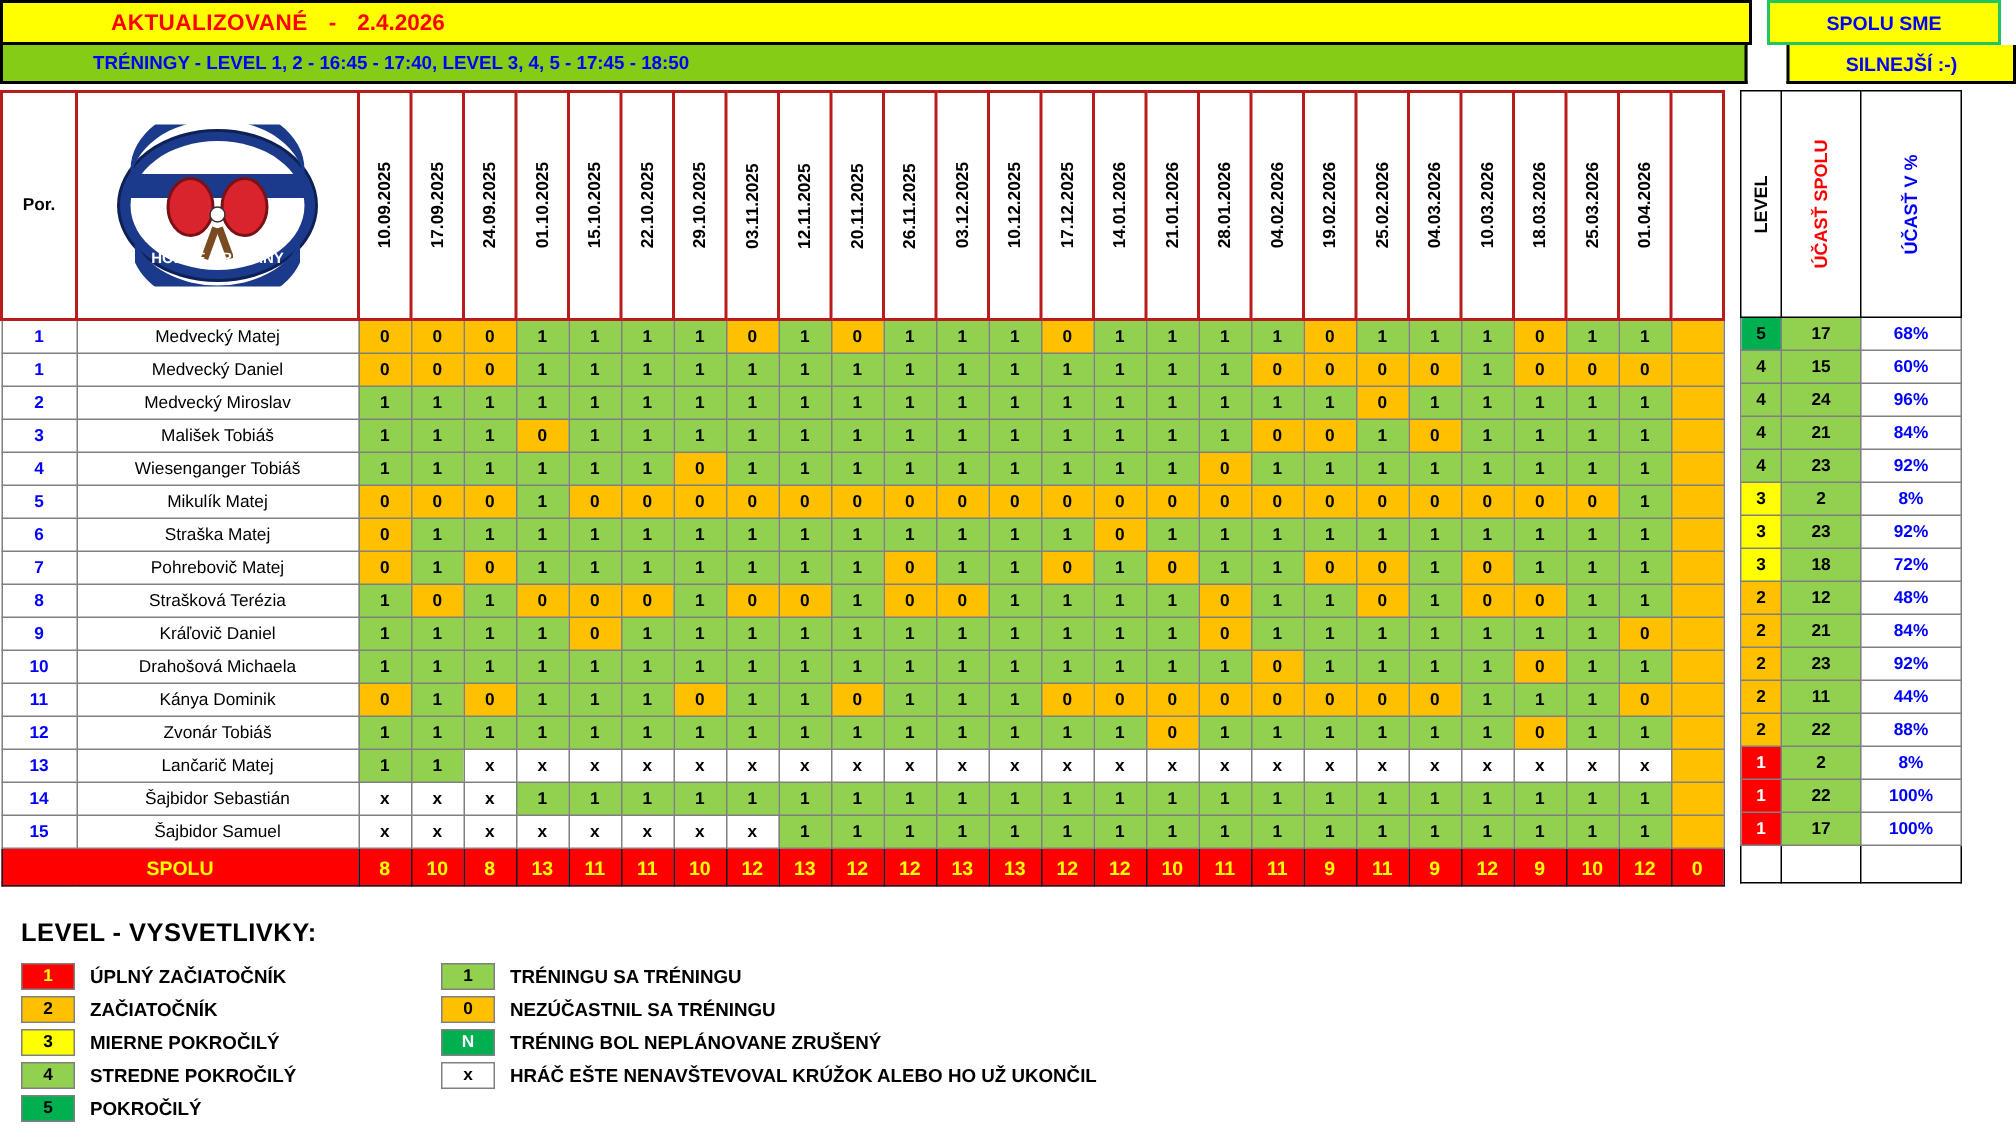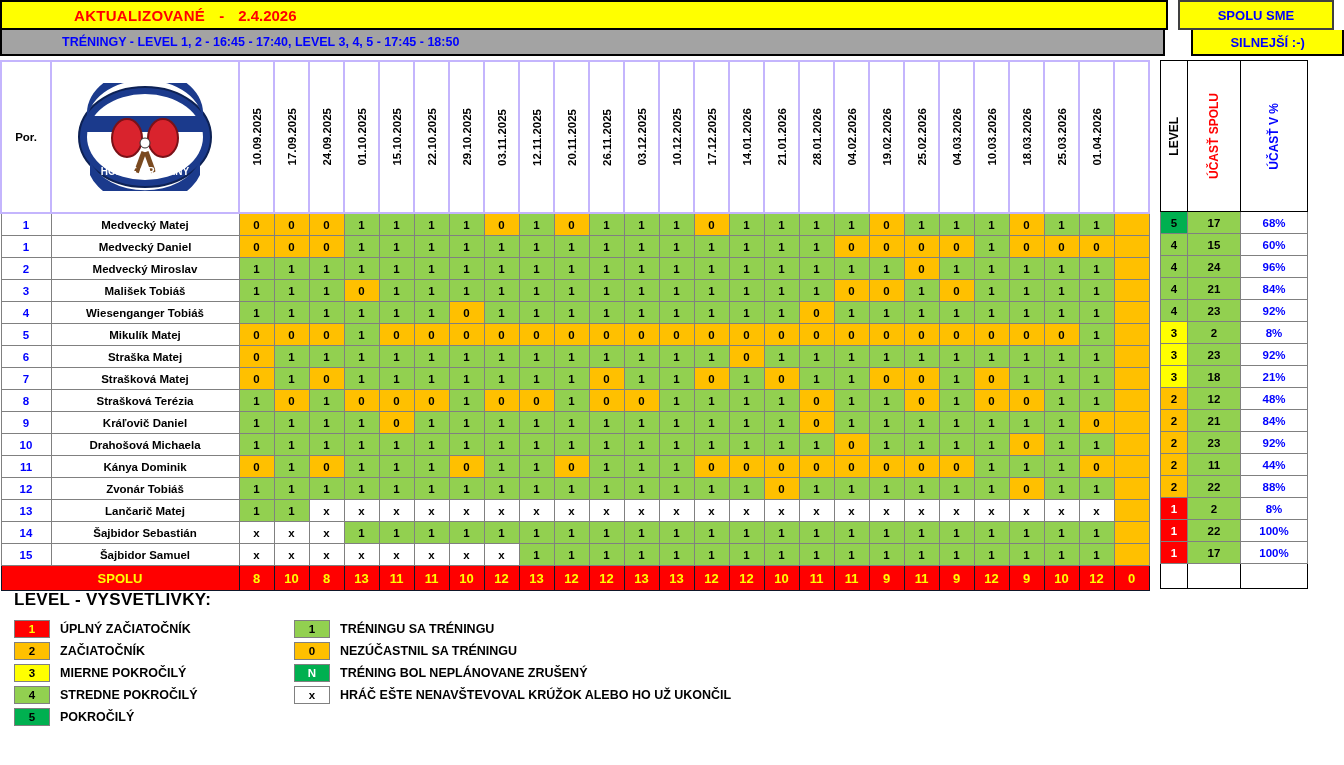--- a/index.html
+++ b/index.html
@@ -24,31 +24,31 @@
     display:flex;align-items:center;
   }
   .banner-left .title{
     color:#ff0000;font-weight:bold;font-size:15px;padding-left:72px;letter-spacing:.3px;
   }
   .banner-left .dash{color:#ff0000;font-weight:bold;font-size:15px;padding:0 14px;}
   .banner-left .date{color:#ff0000;font-weight:bold;font-size:15px;}
   .banner-right{
     margin-left:10px;
     width:156px;
-    border:2px solid #404040;
+    border:2px solid #22c55e;
     background:#ffff00;
     box-sizing:border-box;
     height:30px;
     display:flex;align-items:center;justify-content:center;
     color:#0000ff;font-weight:bold;font-size:13px;
   }
   .banner2-left{
     width:1191px;
     border:2px solid #000;border-top:none;
-    background:#a3a3a3;
+    background:#84cc16;
     box-sizing:border-box;
     height:26px;
     display:flex;align-items:center;
   }
   .banner2-left span{color:#0000ff;font-weight:bold;font-size:12.5px;padding-left:60px;}
   .banner2-right{
     margin-left:26px;width:156px;
     border:2px solid #000;border-top:none;
     background:#ffff00;box-sizing:border-box;height:26px;
     display:flex;align-items:center;justify-content:center;
@@ -60,36 +60,36 @@
   table{border-collapse:collapse;}
   .main{table-layout:fixed;}
   .main td,.main th{
     border:1px solid #808080;
     font-size:11.5px;
     text-align:center;
     vertical-align:middle;
     padding:0;
     height:21px;
   }
-  .main .outer{border:2px solid #c4b5fd;}
+  .main .outer{border:2px solid #b91c1c;}
   .hdr-row td{height:150px;border:1px solid #000;background:#fff;}
   .datecell{
     width:33px;
   }
   .datecell .rot{
     writing-mode:vertical-rl;
     transform:rotate(180deg);
     font-size:11.5px;font-weight:bold;color:#000;
     white-space:nowrap;
     margin:0 auto;
   }
   .porcell{width:48px;font-weight:bold;font-size:13px;}
   .logocell{width:186px;}
   .por-num{width:48px;color:#0000ff;font-weight:bold;font-size:12.5px;}
-  .name{width:186px;text-align:left;padding-left:6px;font-weight:bold;font-size:12.5px;color:#000;}
+  .name{width:186px;text-align:left;padding-left:6px;font-weight:normal;font-size:12.5px;color:#000;}
   .cell{width:33px;font-weight:bold;font-size:12px;}
   .g{background:#92d050;}
   .o{background:#ffc000;}
   .x{background:#ffffff;}
   .blank{background:#ffc000;}
   .spolu-row td{background:#ff0000;color:#ffff00;font-weight:bold;font-size:13px;height:24px;border:1px solid #0f172a;}
   .spolu-label{text-align:left;padding-left:8px;}
 
   
   .side{margin-left:10px;table-layout:fixed;}
@@ -109,21 +109,21 @@
   .lv-grn{background:#00b050;color:#000;font-weight:bold;}
   .ucast{background:#92d050;font-weight:bold;color:#000;}
   .pct{background:#ffffff;color:#0000ff;font-weight:bold;}
   .side-empty td{border:1px solid #000;background:#fff;height:24px;}
 
   
   .logo{position:relative;width:170px;height:108px;margin:0 auto;}
   .logo svg{display:block;}
 
   
-  .legend{position:absolute;left:14px;top:590px;width:900px;}
+  .legend{position:absolute;left:14px;top:612px;width:900px;}
   .legend h2{font-size:17px;font-weight:bold;margin:0 0 8px 0;letter-spacing:.3px;}
   .legend-grid{display:flex;}
   .legend-col{display:flex;flex-direction:column;}
   .legend-col.first{width:280px;}
   .legend-item{display:flex;align-items:center;height:22px;}
   .sw{
     width:36px;height:18px;border:1px solid #808080;
     display:flex;align-items:center;justify-content:center;
     font-size:11.5px;font-weight:bold;margin-right:10px;box-sizing:border-box;
   }
@@ -462,21 +462,21 @@
             <td class="cell g">1</td>
             <td class="cell g">1</td>
             <td class="cell g">1</td>
             <td class="cell g">1</td>
             <td class="cell g">1</td>
             <td class="cell g">1</td>
             <td class="cell blank"></td>
           </tr>
           <tr>
             <td class="por-num">7</td>
-            <td class="name">Strašková Matej</td>
+            <td class="name">Pohrebovič Matej</td>
             <td class="cell o">0</td>
             <td class="cell g">1</td>
             <td class="cell o">0</td>
             <td class="cell g">1</td>
             <td class="cell g">1</td>
             <td class="cell g">1</td>
             <td class="cell g">1</td>
             <td class="cell g">1</td>
             <td class="cell g">1</td>
             <td class="cell g">1</td>
@@ -813,21 +813,21 @@
             <td class="col-pct pct">8%</td>
           </tr>
           <tr>
             <td class="col-level lv-yel">3</td>
             <td class="col-ucast ucast">23</td>
             <td class="col-pct pct">92%</td>
           </tr>
           <tr>
             <td class="col-level lv-yel">3</td>
             <td class="col-ucast ucast">18</td>
-            <td class="col-pct pct">21%</td>
+            <td class="col-pct pct">72%</td>
           </tr>
           <tr>
             <td class="col-level lv-org">2</td>
             <td class="col-ucast ucast">12</td>
             <td class="col-pct pct">48%</td>
           </tr>
           <tr>
             <td class="col-level lv-org">2</td>
             <td class="col-ucast ucast">21</td>
             <td class="col-pct pct">84%</td>

